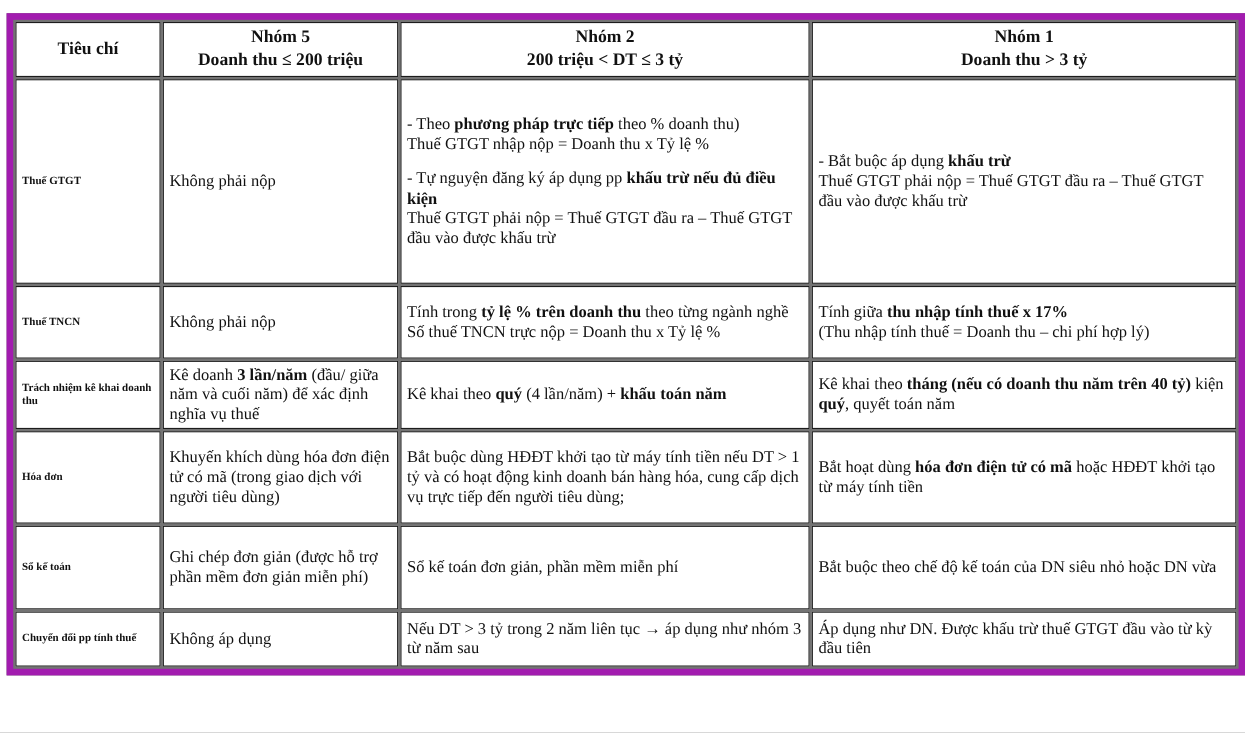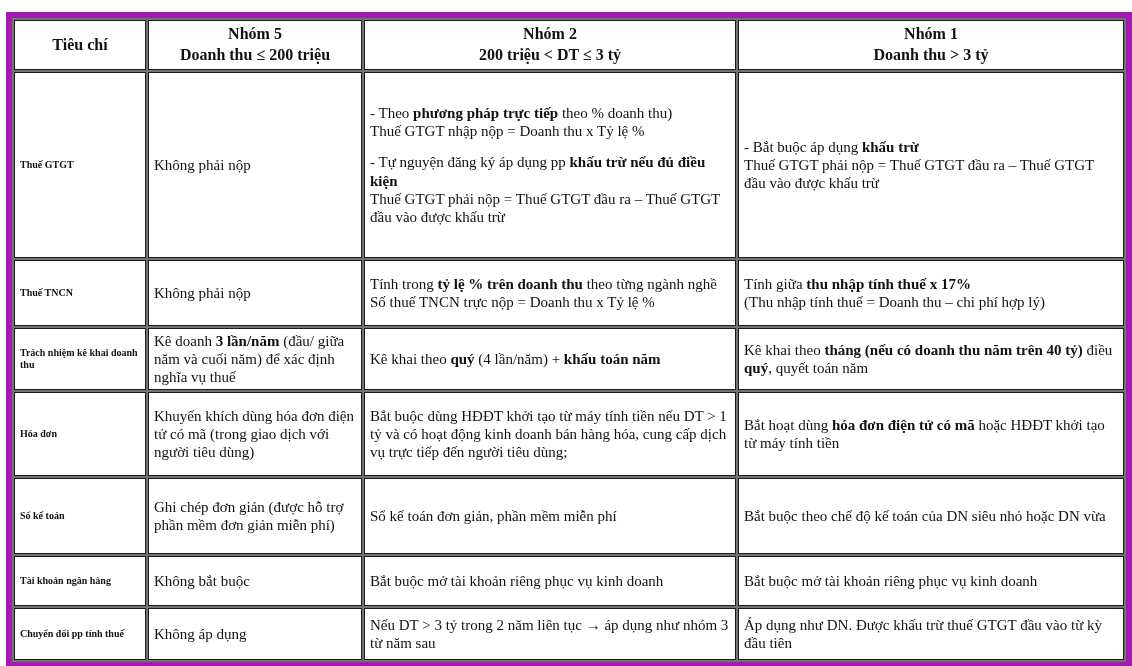--- a/index.html
+++ b/index.html
@@ -98,21 +98,21 @@
         </tr>
         <tr>
           <td class="criterion">Trách nhiệm kê khai doanh thu</td>
           <td>
             <p><span>Kê doanh </span><b>3 lần/năm</b><span> (đầu/ giữa năm và cuối năm) để xác định nghĩa vụ thuế</span></p>
           </td>
           <td>
             <p><span> Kê khai theo </span><b>quý</b><span> (4 lần/năm) + </span><b>khấu toán năm</b></p>
           </td>
           <td>
-            <p><span>Kê khai theo </span><b>tháng (nếu có doanh thu năm trên 40 tỷ)</b><span> điều </span><b>quý</b><span>, quyết toán năm</span></p>
+            <p><span>Kê khai theo </span><b>tháng (nếu có doanh thu năm trên 40 tỷ)</b><span> kiện </span><b>quý</b><span>, quyết toán năm</span></p>
           </td>
         </tr>
         <tr>
           <td class="criterion">Hóa đơn</td>
           <td>
             <p><span>Khuyến khích dùng hóa đơn điện tử có mã (trong giao dịch với người tiêu dùng)</span></p>
           </td>
           <td>
             <p><span>Bắt buộc dùng HĐĐT khởi tạo từ máy tính tiền nếu DT &gt; 1 tỷ và có hoạt động kinh doanh bán hàng hóa, cung cấp dịch vụ trực tiếp đến người tiêu dùng;</span></p>
           </td>
@@ -126,32 +126,20 @@
             <p><span>Ghi chép đơn giản (được hỗ trợ phần mềm đơn giản miễn phí)</span></p>
           </td>
           <td>
             <p><span>Sổ kế toán đơn giản, phần mềm miễn phí</span></p>
           </td>
           <td>
             <p><span>Bắt buộc theo chế độ kế toán của DN siêu nhỏ hoặc DN vừa</span></p>
           </td>
         </tr>
         <tr>
-          <td class="criterion">Tài khoản ngân hàng</td>
-          <td>
-            <p><span>Không bắt buộc</span></p>
-          </td>
-          <td>
-            <p><span>Bắt buộc mở tài khoản riêng phục vụ kinh doanh</span></p>
-          </td>
-          <td>
-            <p><span>Bắt buộc mở tài khoản riêng phục vụ kinh doanh</span></p>
-          </td>
-        </tr>
-        <tr>
           <td class="criterion">Chuyển đổi pp tính thuế</td>
           <td>
             <p><span>Không áp dụng</span></p>
           </td>
           <td>
             <p><span>Nếu DT &gt; 3 tỷ trong 2 năm liên tục → áp dụng như nhóm 3 từ năm sau</span></p>
           </td>
           <td>
             <p><span>Áp dụng như DN. Được khấu trừ thuế GTGT đầu vào từ kỳ đầu tiên</span></p>
           </td>

